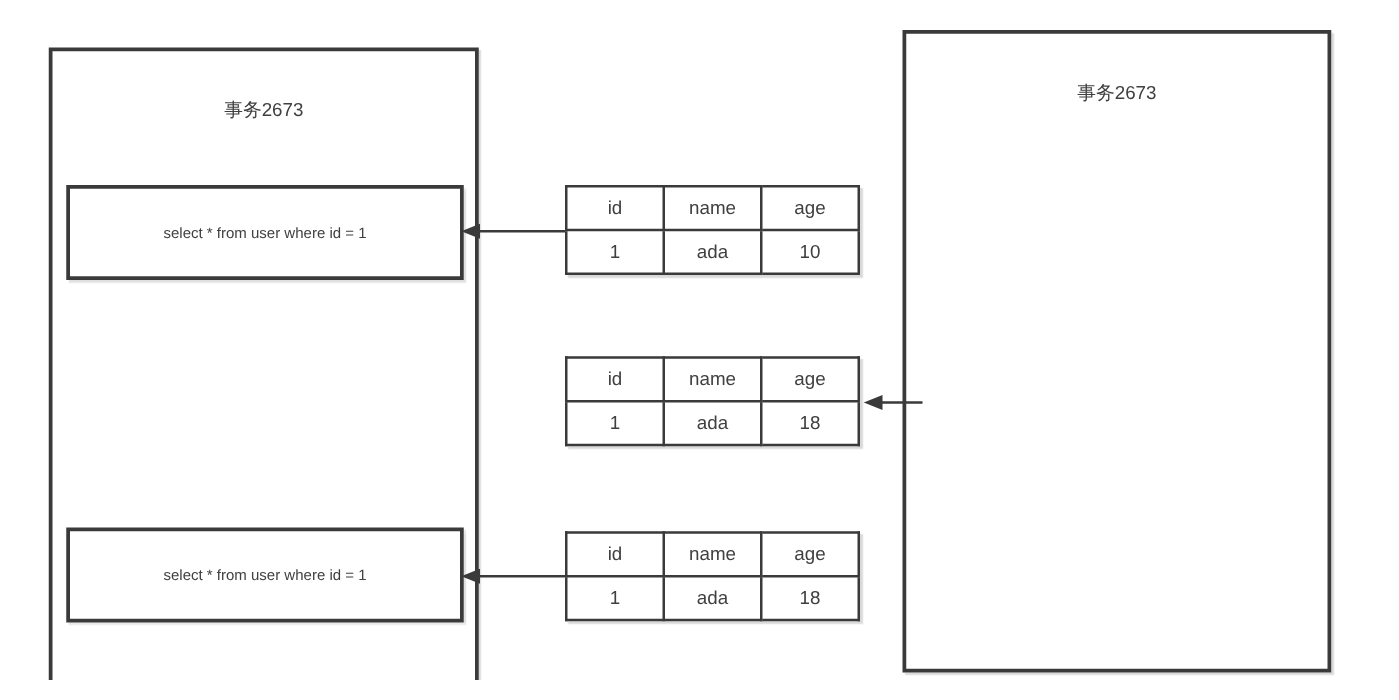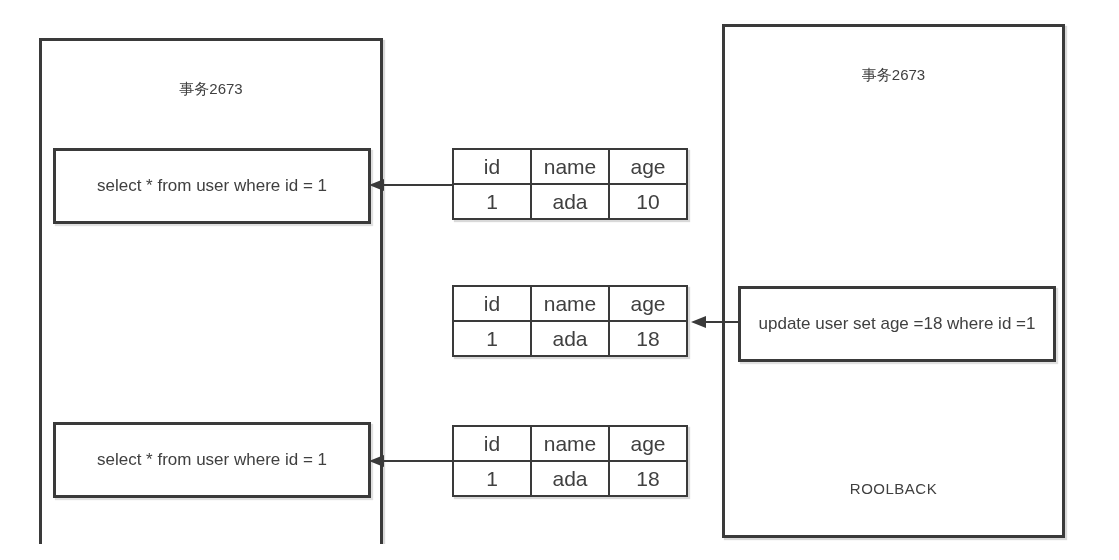--- a/index.html
+++ b/index.html
@@ -19,37 +19,37 @@
   .txn-box.left{left:39px;top:38px;width:344px;height:514px;}
   .txn-box.right{left:722px;top:24px;width:343px;height:514px;}
   .txn-title{
     position:absolute;left:0;top:34px;width:100%;height:28px;line-height:28px;
     text-align:center;font-size:15px;color:var(--text);
   }
   .stmt-box{
     position:absolute;border:3px solid var(--border);background:#fff;box-sizing:border-box;
     box-shadow:2px 2px 1px rgba(0,0,0,0.12);
     display:flex;align-items:center;justify-content:center;
-    font-size:17px;color:var(--text);text-align:center;
+    font-size:12px;color:var(--text);text-align:center;
   }
   .stmt-select-top{left:11px;top:107px;width:318px;height:76px;}
   .stmt-select-bottom{left:11px;top:381px;width:318px;height:76px;}
   .stmt-update{left:13px;top:259px;width:318px;height:76px;}
   .rollback-label{
     position:absolute;left:0;top:448px;width:100%;height:28px;line-height:28px;
     text-align:center;font-size:15px;color:var(--text);letter-spacing:0.5px;
   }
   table.result{
     position:absolute;left:452px;width:236px;border-collapse:collapse;
     background:#fff;table-layout:fixed;
     box-shadow:2px 2px 1px rgba(0,0,0,0.15);
   }
   table.result th,table.result td{
     border:2px solid var(--border);height:33px;text-align:center;vertical-align:middle;
-    font-size:21px;font-weight:normal;color:var(--text);padding:0;
+    font-size:15px;font-weight:normal;color:var(--text);padding:0;
   }
   .tbl-1{top:148px;}
   .tbl-2{top:285px;}
   .tbl-3{top:425px;}
   svg.arrows{position:absolute;left:0;top:0;pointer-events:none;}
   svg.arrows line{stroke:var(--border);stroke-width:2;}
   svg.arrows polygon{fill:var(--border);}
 </style>
 </head>
 <body>
@@ -57,22 +57,20 @@
 <div class="canvas">
 
   <div class="txn-box left">
     <div class="txn-title">事务2673</div>
     <div class="stmt-box stmt-select-top">select * from user where id = 1</div>
     <div class="stmt-box stmt-select-bottom">select * from user where id = 1</div>
   </div>
 
   <div class="txn-box right">
     <div class="txn-title">事务2673</div>
-    <div class="stmt-box stmt-update">update user set age =18 where id =1</div>
-    <div class="rollback-label">ROOLBACK</div>
   </div>
 
   <table class="result tbl-1">
     <tbody>
         <tr>
       <th>id</th>
       <th>name</th>
       <th>age</th>
     </tr>
     <tr>

